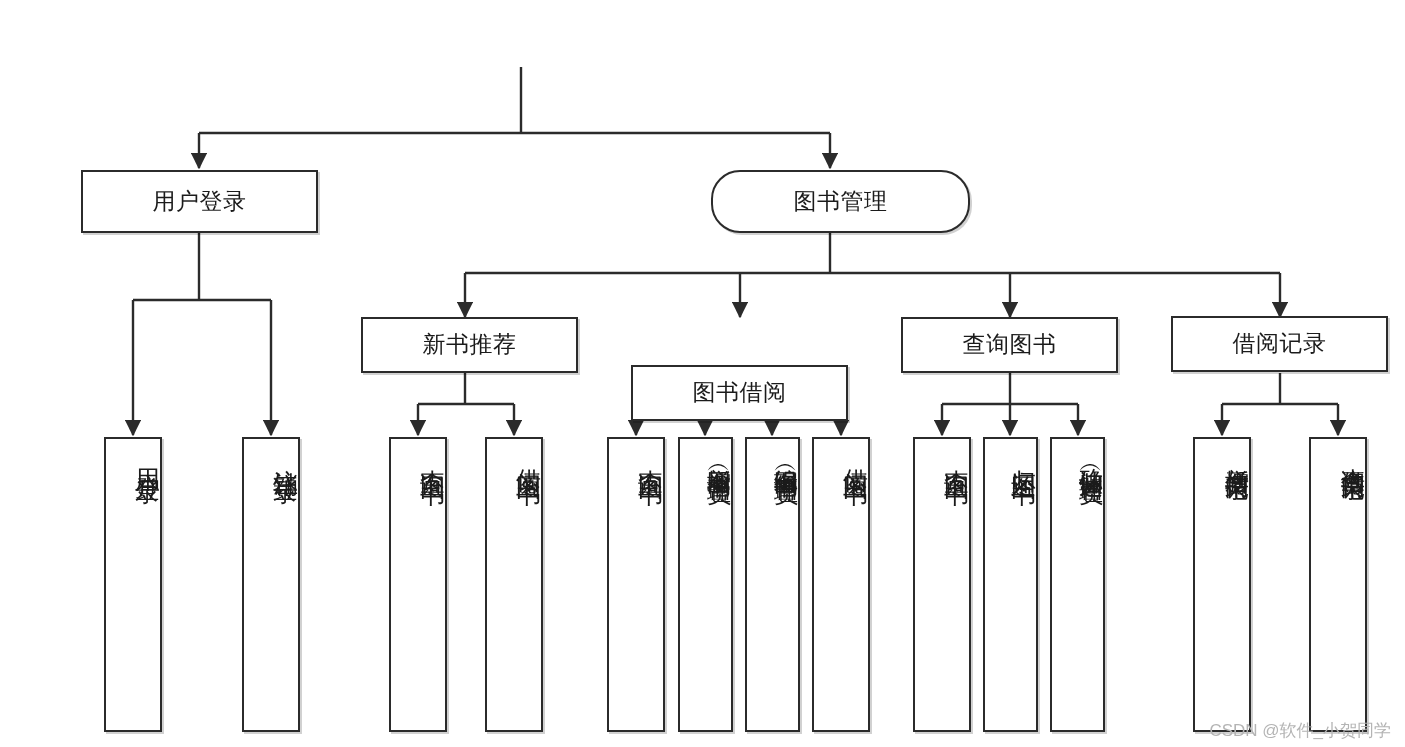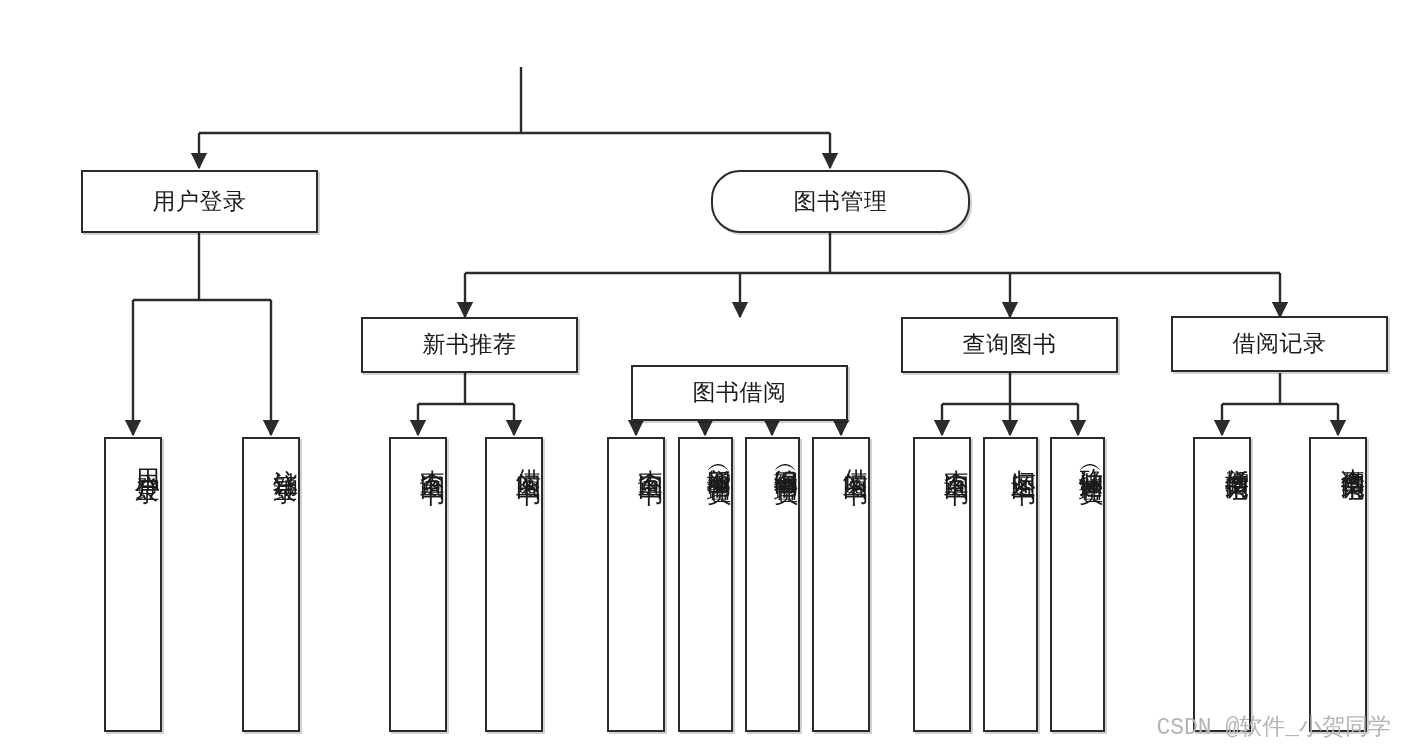--- a/index.html
+++ b/index.html
@@ -60,25 +60,25 @@
     text-align: center;
   }
   .node-box.vertical.two-col .node-label {
     font-size: 24px;
     letter-spacing: 2px;
   }
   .watermark {
     position: absolute;
     right: 14px;
     bottom: 5px;
-    font-size: 23px;
+    font-size: 17px;
     color: #b4b4b4;
     white-space: nowrap;
     pointer-events: none;
-    font-family: Liberation Mono, monospace;
+    font-family: Liberation Sans, sans-serif;
   }
   .connector-line {
     stroke: #2b2b2b;
     stroke-width: 2.4;
     fill: none;
   }
   .connector-arrowhead {
     fill: #2b2b2b;
     stroke: none;
   }

